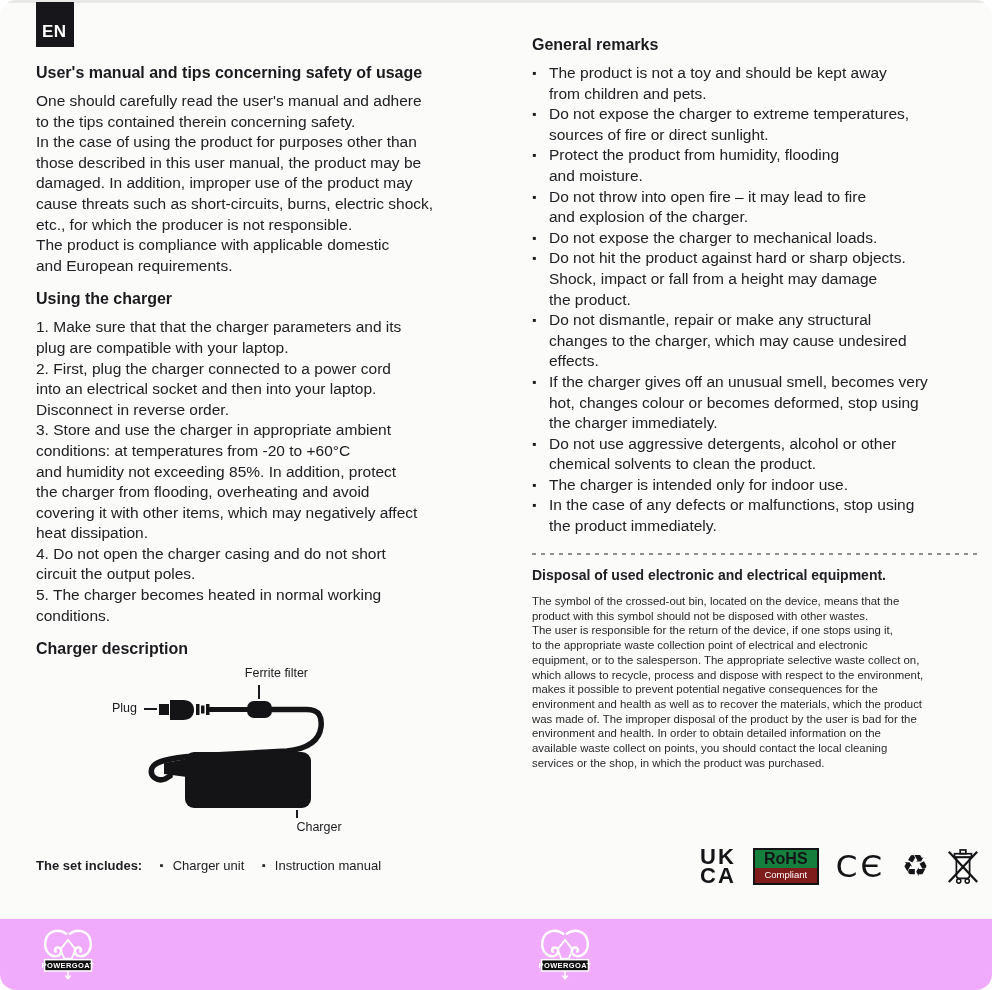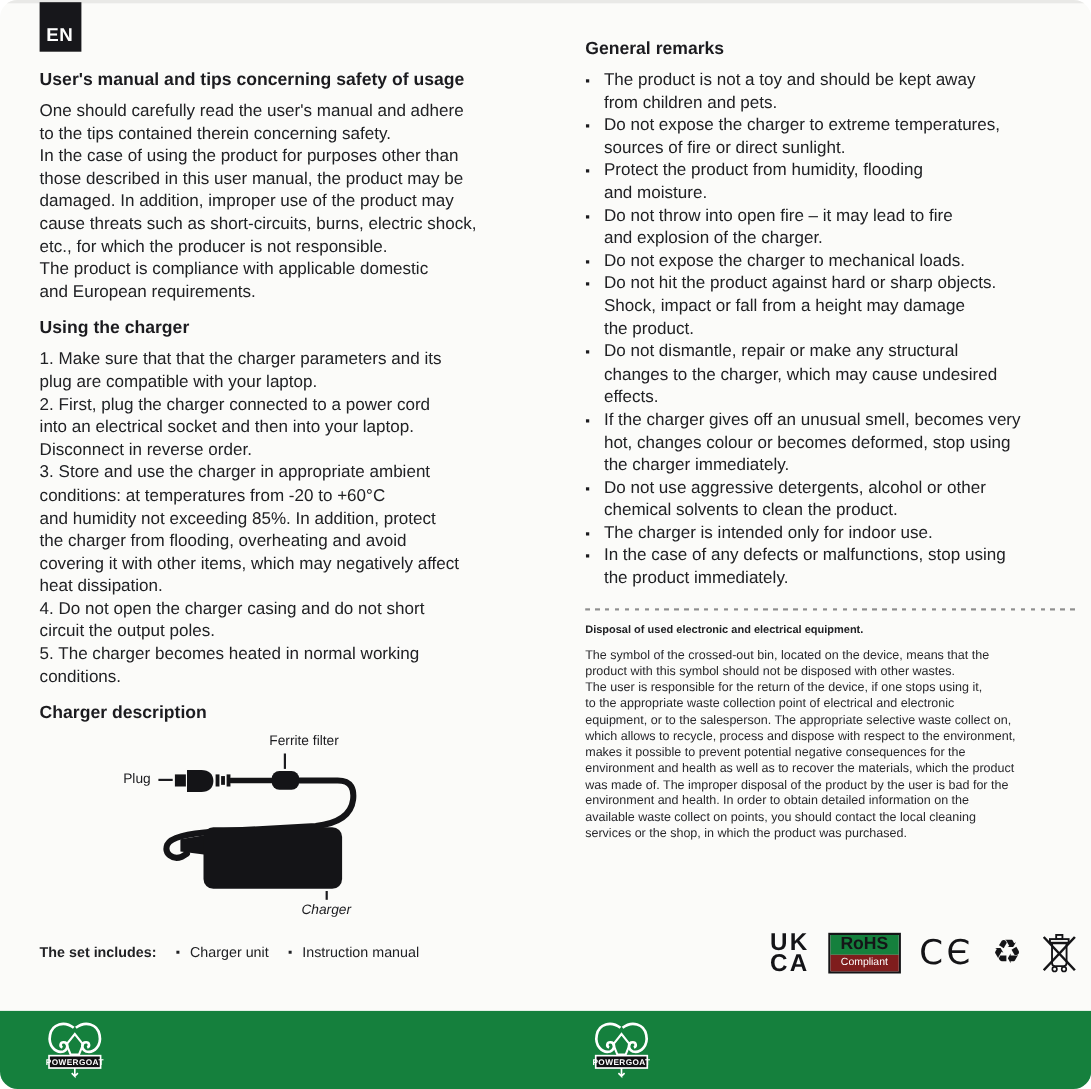--- a/index.html
+++ b/index.html
@@ -19,42 +19,42 @@
 
   .bullets{list-style:none;margin:4px 0 0 0;padding:0;}
   .bullets li{position:relative;padding-left:17px;font-size:15.5px;line-height:20.6px;white-space:pre-line;}
   .bullets li::before{content:"▪";position:absolute;left:0;top:0;font-size:12px;line-height:20.6px;color:#1b1b1f;}
 
   .diagram{position:absolute;left:60px;top:656px;width:380px;height:194px;}
   .diagram svg{position:absolute;left:0;top:0;}
   .diag-label{position:absolute;font-size:12.5px;color:#1b1b1f;}
   .lbl-ferrite{left:148px;top:10px;width:100px;text-align:right;}
   .lbl-plug{left:52px;top:45px;}
-  .lbl-charger{left:214px;top:164px;width:90px;text-align:left;font-style:italic;}
+  .lbl-charger{left:214px;top:164px;width:90px;text-align:center;}
 
   .set-line{position:absolute;left:36px;top:858px;font-size:13px;}
   .set-line .lbl{font-weight:bold;}
   .set-item{margin-left:14px;}
   .set-item::before{content:"▪";font-size:11px;margin-right:9px;vertical-align:1px;}
 
   .divider{height:2px;margin:16px 0 12px 0;
     background:repeating-linear-gradient(90deg,#8f8f8f 0 4px,transparent 4px 9px);}
 
-  .disposal-title{font-size:10px;font-weight:bold;margin:0 0 6px 0;}
+  .disposal-title{font-size:14px;font-weight:bold;margin:0 0 6px 0;}
   .disposal-text{font-size:11.4px;line-height:14.7px;white-space:pre-line;color:#28282c;}
 
   .certs{position:absolute;left:700px;top:846px;display:flex;align-items:center;gap:17px;color:#141417;}
   .ukca{font-weight:bold;font-size:22px;line-height:19px;letter-spacing:2px;text-align:center;}
   .rohs{border:2.5px solid #141417;text-align:center;width:62px;}
   .rohs .r1{font-weight:bold;font-size:16px;line-height:18px;background:#15803d;}
   .rohs .r2{background:#7f1d1d;color:#fff;font-size:9.5px;line-height:12px;padding:1px 0 2px 0;}
   .ce{font-size:31px;font-weight:500;letter-spacing:3px;font-family:"DejaVu Sans",sans-serif;}
   .recycle{font-size:30px;line-height:30px;font-family:"DejaVu Sans",sans-serif;}
 
-  .footer{position:absolute;left:0;top:919px;width:992px;height:71px;background:#15803d;}
+  .footer{position:absolute;left:0;top:919px;width:992px;height:71px;background:#f0abfc;}
   .goat{position:absolute;top:6px;width:58px;height:60px;}
   .goat-1{left:39px;} .goat-2{left:536px;}
 </style>
 </head>
 <body>
 
 <div class="page">
 
   <div class="lang-badge">EN</div>
 

